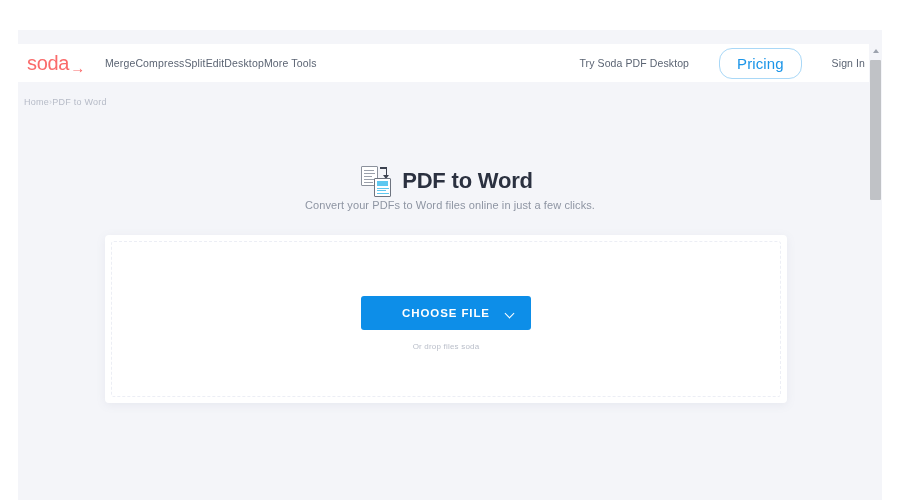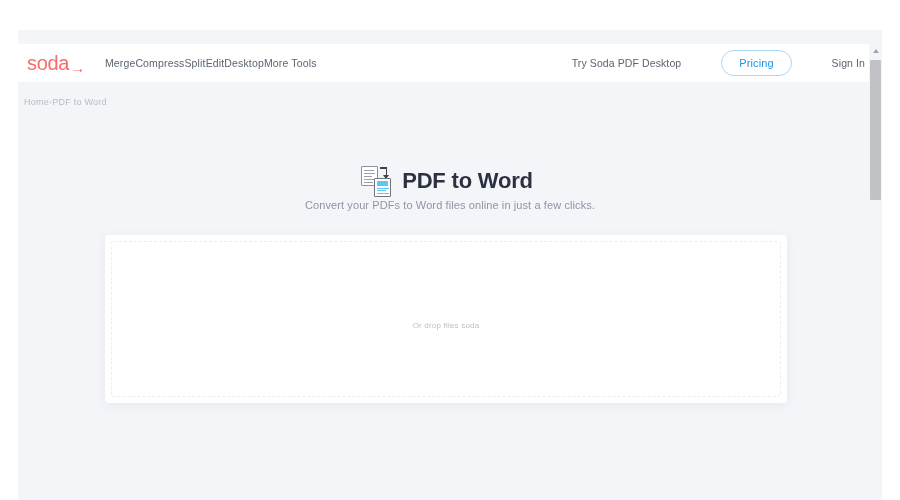--- a/index.html
+++ b/index.html
@@ -67,34 +67,34 @@
     color: #5b6473;
     letter-spacing: 0.15px;
     white-space: nowrap;
     cursor: pointer;
   }
 
   .header-right {
     margin-left: auto;
     display: flex;
     align-items: center;
-    gap: 40px;
+    gap: 30px;
   }
   .header-link {
     font-size: 10.5px;
     color: #5b6473;
     letter-spacing: 0.1px;
     white-space: nowrap;
     cursor: pointer;
   }
   .pricing-button {
     border: 1px solid #a9d8f7;
     border-radius: 13px;
     color: #1b95e8;
-    font-size: 11px;
+    font-size: 15px;
     padding: 6px 17px;
     background: #ffffff;
     letter-spacing: 0.1px;
     cursor: pointer;
     white-space: nowrap;
     text-align: right;
   }
 
   
   .breadcrumb {
@@ -382,20 +382,24 @@
 
       <h1 class="hero-title">PDF to Word</h1>
     </div>
 
     <p class="hero-subtitle">Convert your PDFs to Word files online in just a few clicks.</p>
   </div>
 
   <div class="upload-card">
     <div class="dropzone">
 
+      <button class="choose-file-button">
+        <span>CHOOSE FILE</span>
+        <span class="choose-file-caret"></span>
+      </button>
 
       <div class="drop-hint">Or drop files soda</div>
     </div>
   </div>
 
   <div class="scrollbar">
     <div class="scrollbar-arrow-up"></div>
     <div class="scrollbar-thumb"></div>
   </div>
 

